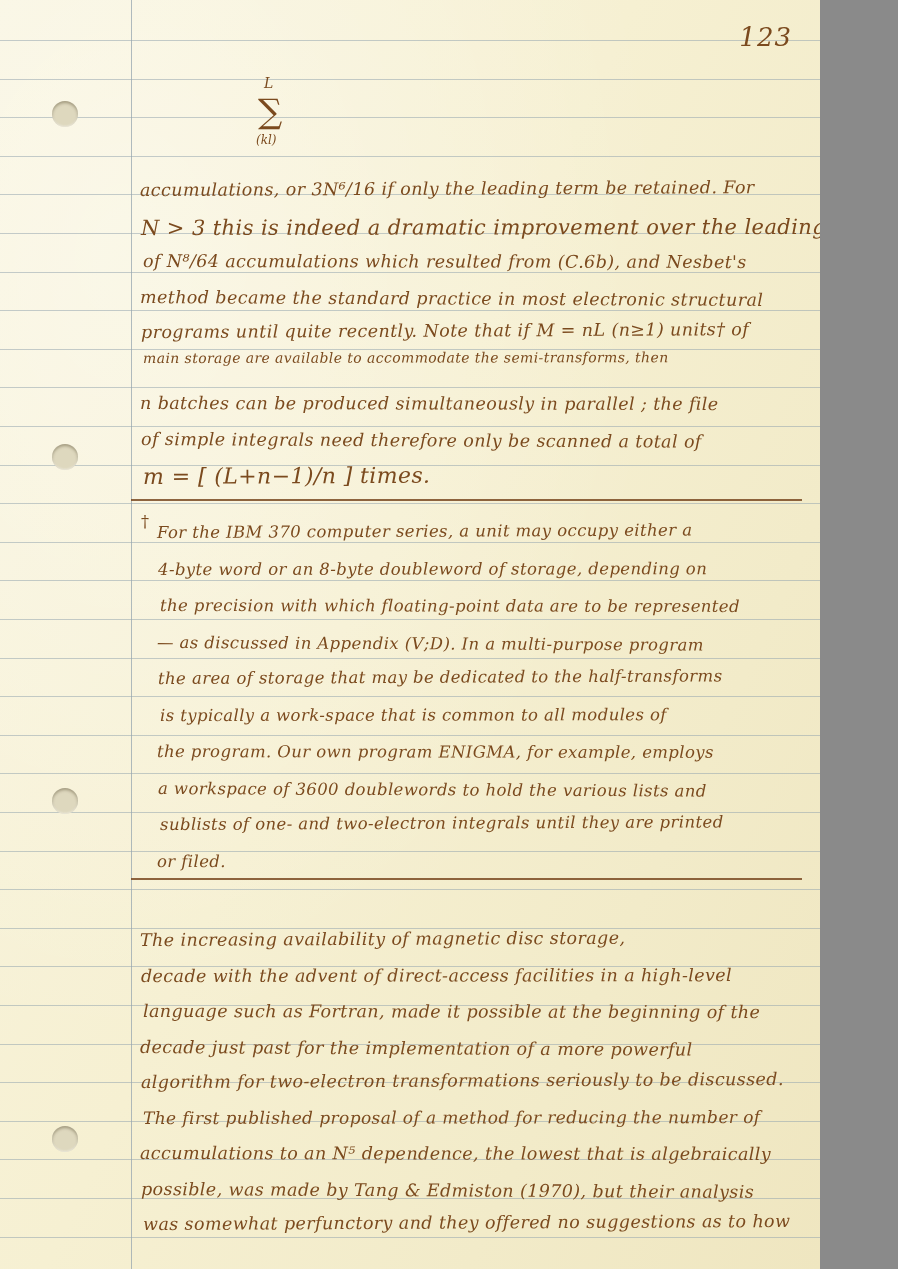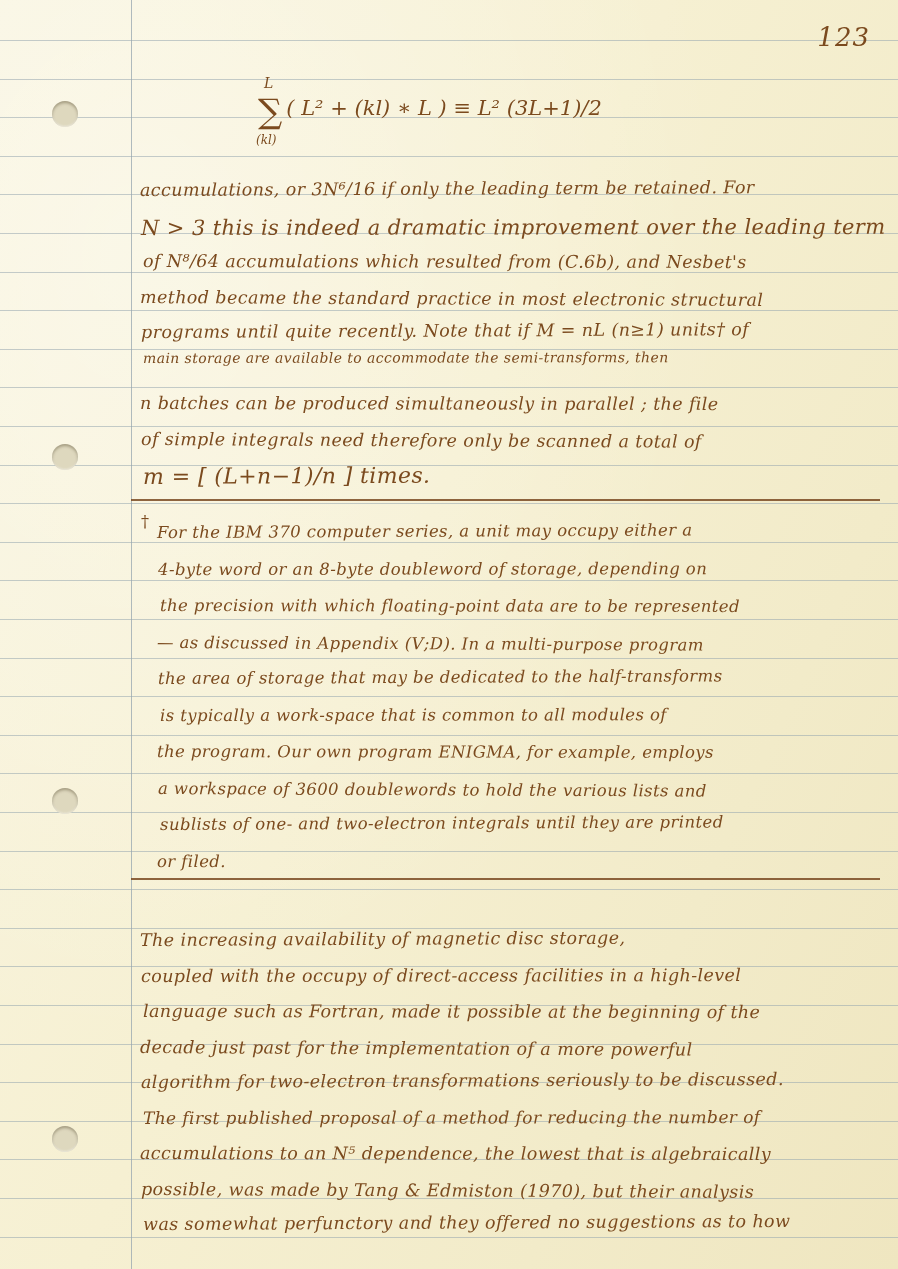--- a/index.html
+++ b/index.html
@@ -2,21 +2,21 @@
 <html><head>
 <meta charset="utf-8">
 <style>
   html, body {
     margin: 0;
     padding: 0;
     background: #8a8a8a;
   }
   .page {
     position: relative;
-    width: 898px;
+    width: 820px;
     height: 1269px;
     background: #f7f2d8;
     overflow: hidden;
     font-family: "DejaVu Serif", serif;
   }
   
   .paper-tint {
     position: absolute;
     inset: 0;
     background:
@@ -166,21 +166,21 @@
   <div class="margin-line"></div>
 
   <div class="hole" style="top:101px"></div>
   <div class="hole" style="top:444px"></div>
   <div class="hole" style="top:788px"></div>
   <div class="hole" style="top:1126px"></div>
 
   <div class="pagenum">123</div>
 
   <div class="formula">
-    <span class="sigma">∑<span class="sig-top">L</span><span class="sig-bot">(kl)</span></span><span>( L² + (kl) ∗ L )  ≡  L² (3L+1)/2</span>
+    <span class="sigma">∑<span class="sig-top">L</span><span class="sig-bot">(kl)</span></span>
   </div>
 
   <div class="ink-sep" style="left:131px; right:18px; top:499px;"></div>
   <div class="ink-sep" style="left:131px; right:18px; top:878px;"></div>
 
   <div class="body-block" id="para1">
       <div class="hand" style="left: 139.5px; top: 182px; font-size: 17.5px; transform: rotate(-0.27deg);">accumulations, or 3N⁶/16 if only the leading term be retained. For</div>
       <div class="hand" style="left: 141px; top: 217.5px; font-size: 21px; transform: rotate(-0.09deg);">N &gt; 3 this is indeed a dramatic improvement over the leading term</div>
       <div class="hand" style="left: 142.5px; top: 253px; font-size: 17.5px; transform: rotate(0.09deg);">of N⁸/64 accumulations which resulted from (C.6b), and Nesbet's</div>
       <div class="hand" style="left: 139.5px; top: 288.5px; font-size: 17.5px; transform: rotate(0.27deg);">method became the standard practice in most electronic structural</div>
@@ -197,21 +197,21 @@
       <div class="hand" style="left: 156.5px; top: 634.5px; font-size: 16.5px; transform: rotate(0.27deg);">— as discussed in Appendix (Ⅴ;D). In a multi-purpose program</div>
       <div class="hand" style="left: 158px; top: 671px; font-size: 16.5px; transform: rotate(-0.27deg);">the area of storage that may be dedicated to the half-transforms</div>
       <div class="hand" style="left: 159.5px; top: 707.5px; font-size: 16.5px; transform: rotate(-0.09deg);">is typically a work-space that is common to all modules of</div>
       <div class="hand" style="left: 156.5px; top: 744px; font-size: 16.5px; transform: rotate(0.09deg);">the program. Our own program ENIGMA, for example, employs</div>
       <div class="hand" style="left: 158px; top: 780.5px; font-size: 16.5px; transform: rotate(0.27deg);">a workspace of 3600 doublewords to hold the various lists and</div>
       <div class="hand" style="left: 159.5px; top: 817px; font-size: 16.5px; transform: rotate(-0.27deg);">sublists of one- and two-electron integrals until they are printed</div>
       <div class="hand" style="left: 156.5px; top: 853.5px; font-size: 16.5px; transform: rotate(-0.09deg);">or filed.</div>
     </div>
   <div class="body-block" id="para2">
       <div class="hand" style="left: 139.5px; top: 932px; font-size: 17.5px; transform: rotate(-0.27deg);">            The increasing availability of magnetic disc storage,</div>
-      <div class="hand" style="left: 141px; top: 967.5px; font-size: 17.5px; transform: rotate(-0.09deg);">coupled with the occupy of direct-access facilities in a high-level</div>
+      <div class="hand" style="left: 141px; top: 967.5px; font-size: 17.5px; transform: rotate(-0.09deg);">decade with the advent of direct-access facilities in a high-level</div>
       <div class="hand" style="left: 142.5px; top: 1003px; font-size: 17.5px; transform: rotate(0.09deg);">language such as Fortran, made it possible at the beginning of the</div>
       <div class="hand" style="left: 139.5px; top: 1038.5px; font-size: 17.5px; transform: rotate(0.27deg);">decade just past for the implementation of a more powerful</div>
       <div class="hand" style="left: 141px; top: 1074px; font-size: 17.5px; transform: rotate(-0.27deg);">algorithm for two-electron transformations seriously to be discussed.</div>
       <div class="hand" style="left: 142.5px; top: 1109.5px; font-size: 17px; transform: rotate(-0.09deg);">The first published proposal of a method for reducing the number of</div>
       <div class="hand" style="left: 139.5px; top: 1145px; font-size: 17.5px; transform: rotate(0.09deg);">accumulations to an N⁵ dependence, the lowest that is algebraically</div>
       <div class="hand" style="left: 141px; top: 1180.5px; font-size: 17.5px; transform: rotate(0.27deg);">possible, was made by Tang &amp; Edmiston (1970), but their analysis</div>
       <div class="hand" style="left: 142.5px; top: 1216px; font-size: 17.5px; transform: rotate(-0.27deg);">was somewhat perfunctory and they offered no suggestions as to how</div>
     </div>
 <div class="dagger-mark" style="left: 141px; top: 512px;">†</div>
   </div>

